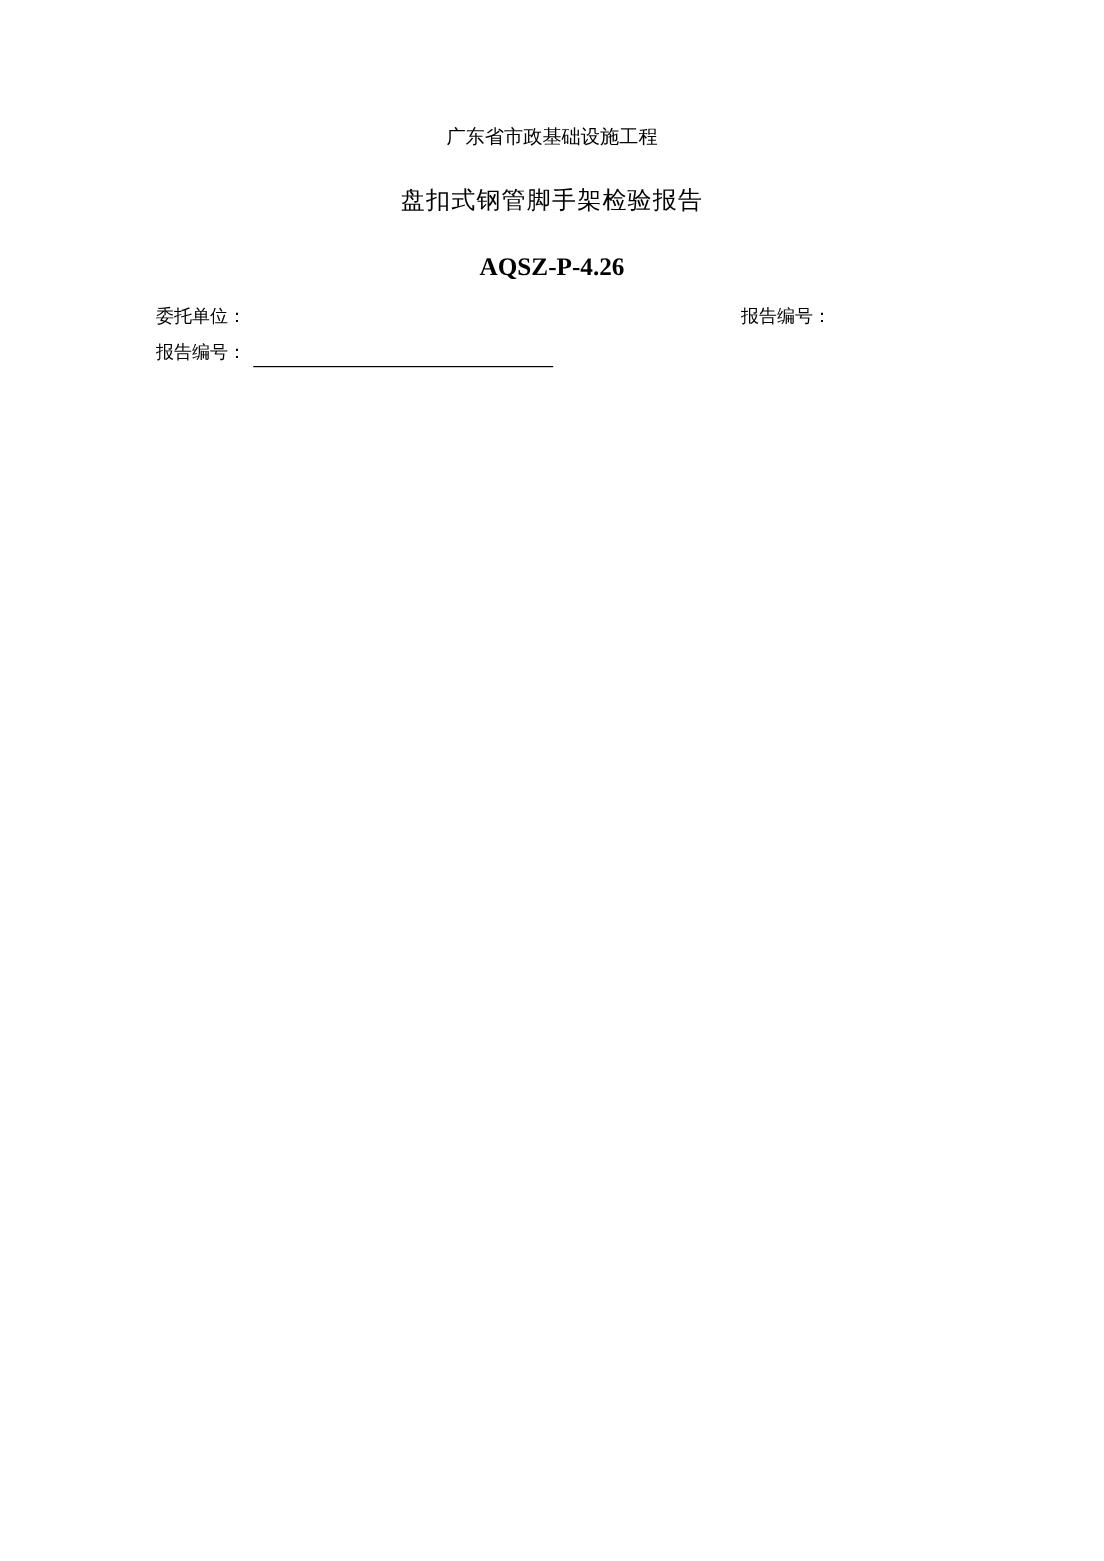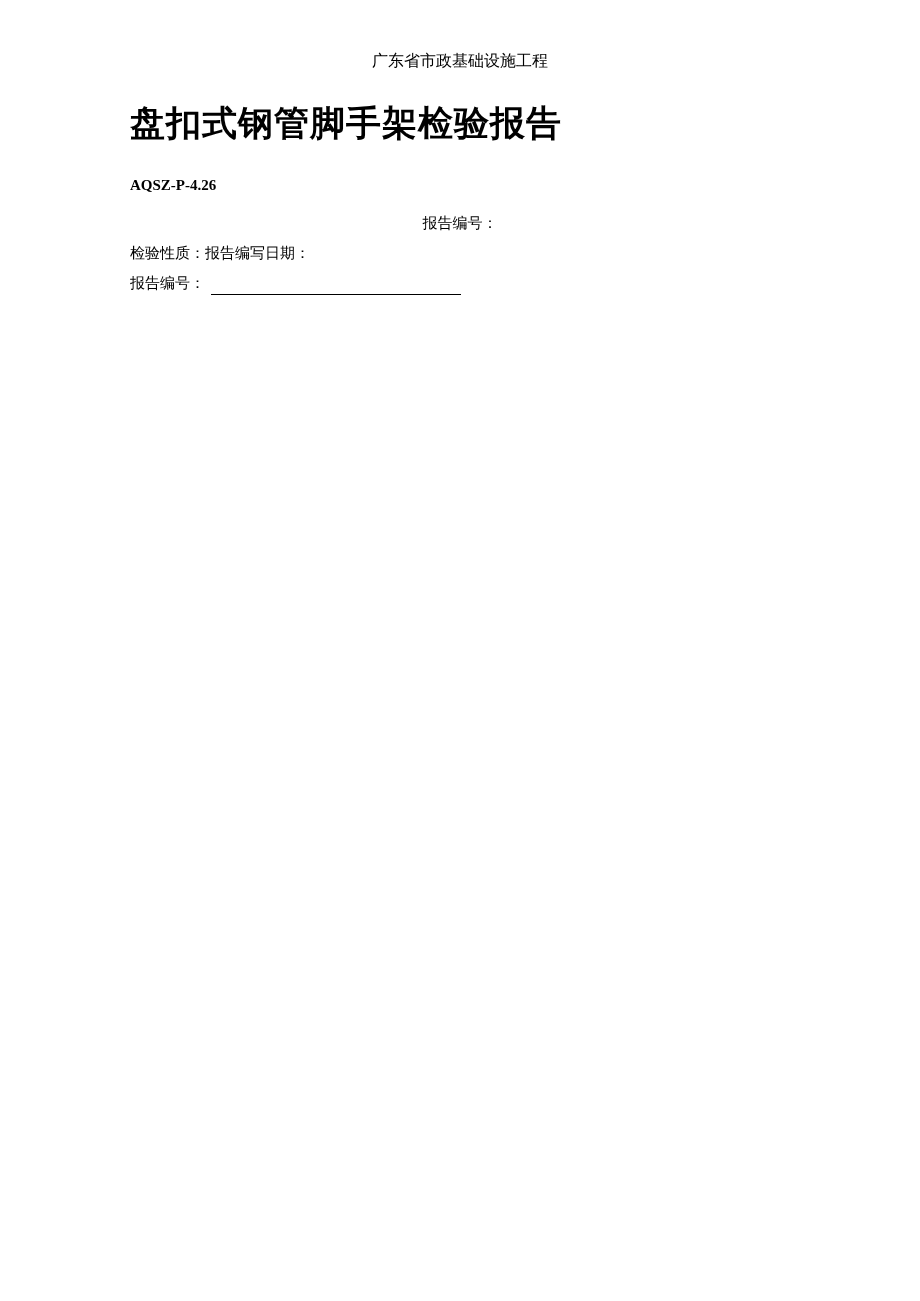--- a/index.html
+++ b/index.html
@@ -9,38 +9,38 @@
     }
     body {
       background: #ffffff;
       width: 920px;
       height: 1301px;
       font-family: "SimSun", "宋体", serif;
       color: #000;
       position: relative;
     }
     .page {
-      padding: 51px 130px 0 130px;
+      padding: 104px 130px 0 130px;
     }
     .header-sub {
       text-align: center;
       font-size: 16px;
       margin-bottom: 28px;
     }
     .header-title {
-      text-align: left;
-      font-size: 35px;
-      font-weight: bold;
+      text-align: center;
+      font-size: 20px;
+      font-weight: normal;
       margin-bottom: 30px;
       letter-spacing: 1px;
     }
     .doc-code {
-      text-align: left;
+      text-align: center;
       font-weight: bold;
-      font-size: 15px;
+      font-size: 21px;
       margin-bottom: 14px;
       font-family: "Times New Roman", serif;
     }
     .field-row {
       display: flex;
       font-size: 15px;
       line-height: 2;
       margin-bottom: 0;
     }
     .field-left {
@@ -69,29 +69,26 @@
   </style>
 </head>
 <body>
 
 <div class="page">
   <div class="header-sub">广东省市政基础设施工程</div>
   <div class="header-title">盘扣式钢管脚手架检验报告</div>
   <div class="doc-code">AQSZ-P-4.26</div>
 
   <div class="field-row">
+    <div class="field-left">委托单位：</div>
     <div class="field-right">报告编号：</div>
   </div>
 
 
 
-  <div class="field-row">
-    <div class="field-left">检验性质：报告编写日期：</div>
-    <div class="field-right"></div>
-  </div>
 
   <div class="field-row">
   </div>
 
   <div class="field-row">
     <div class="field-left">
       <span>报告编号：</span><span class="underline-blank"></span>
     </div>
     <div class="field-right"></div>
   </div>

